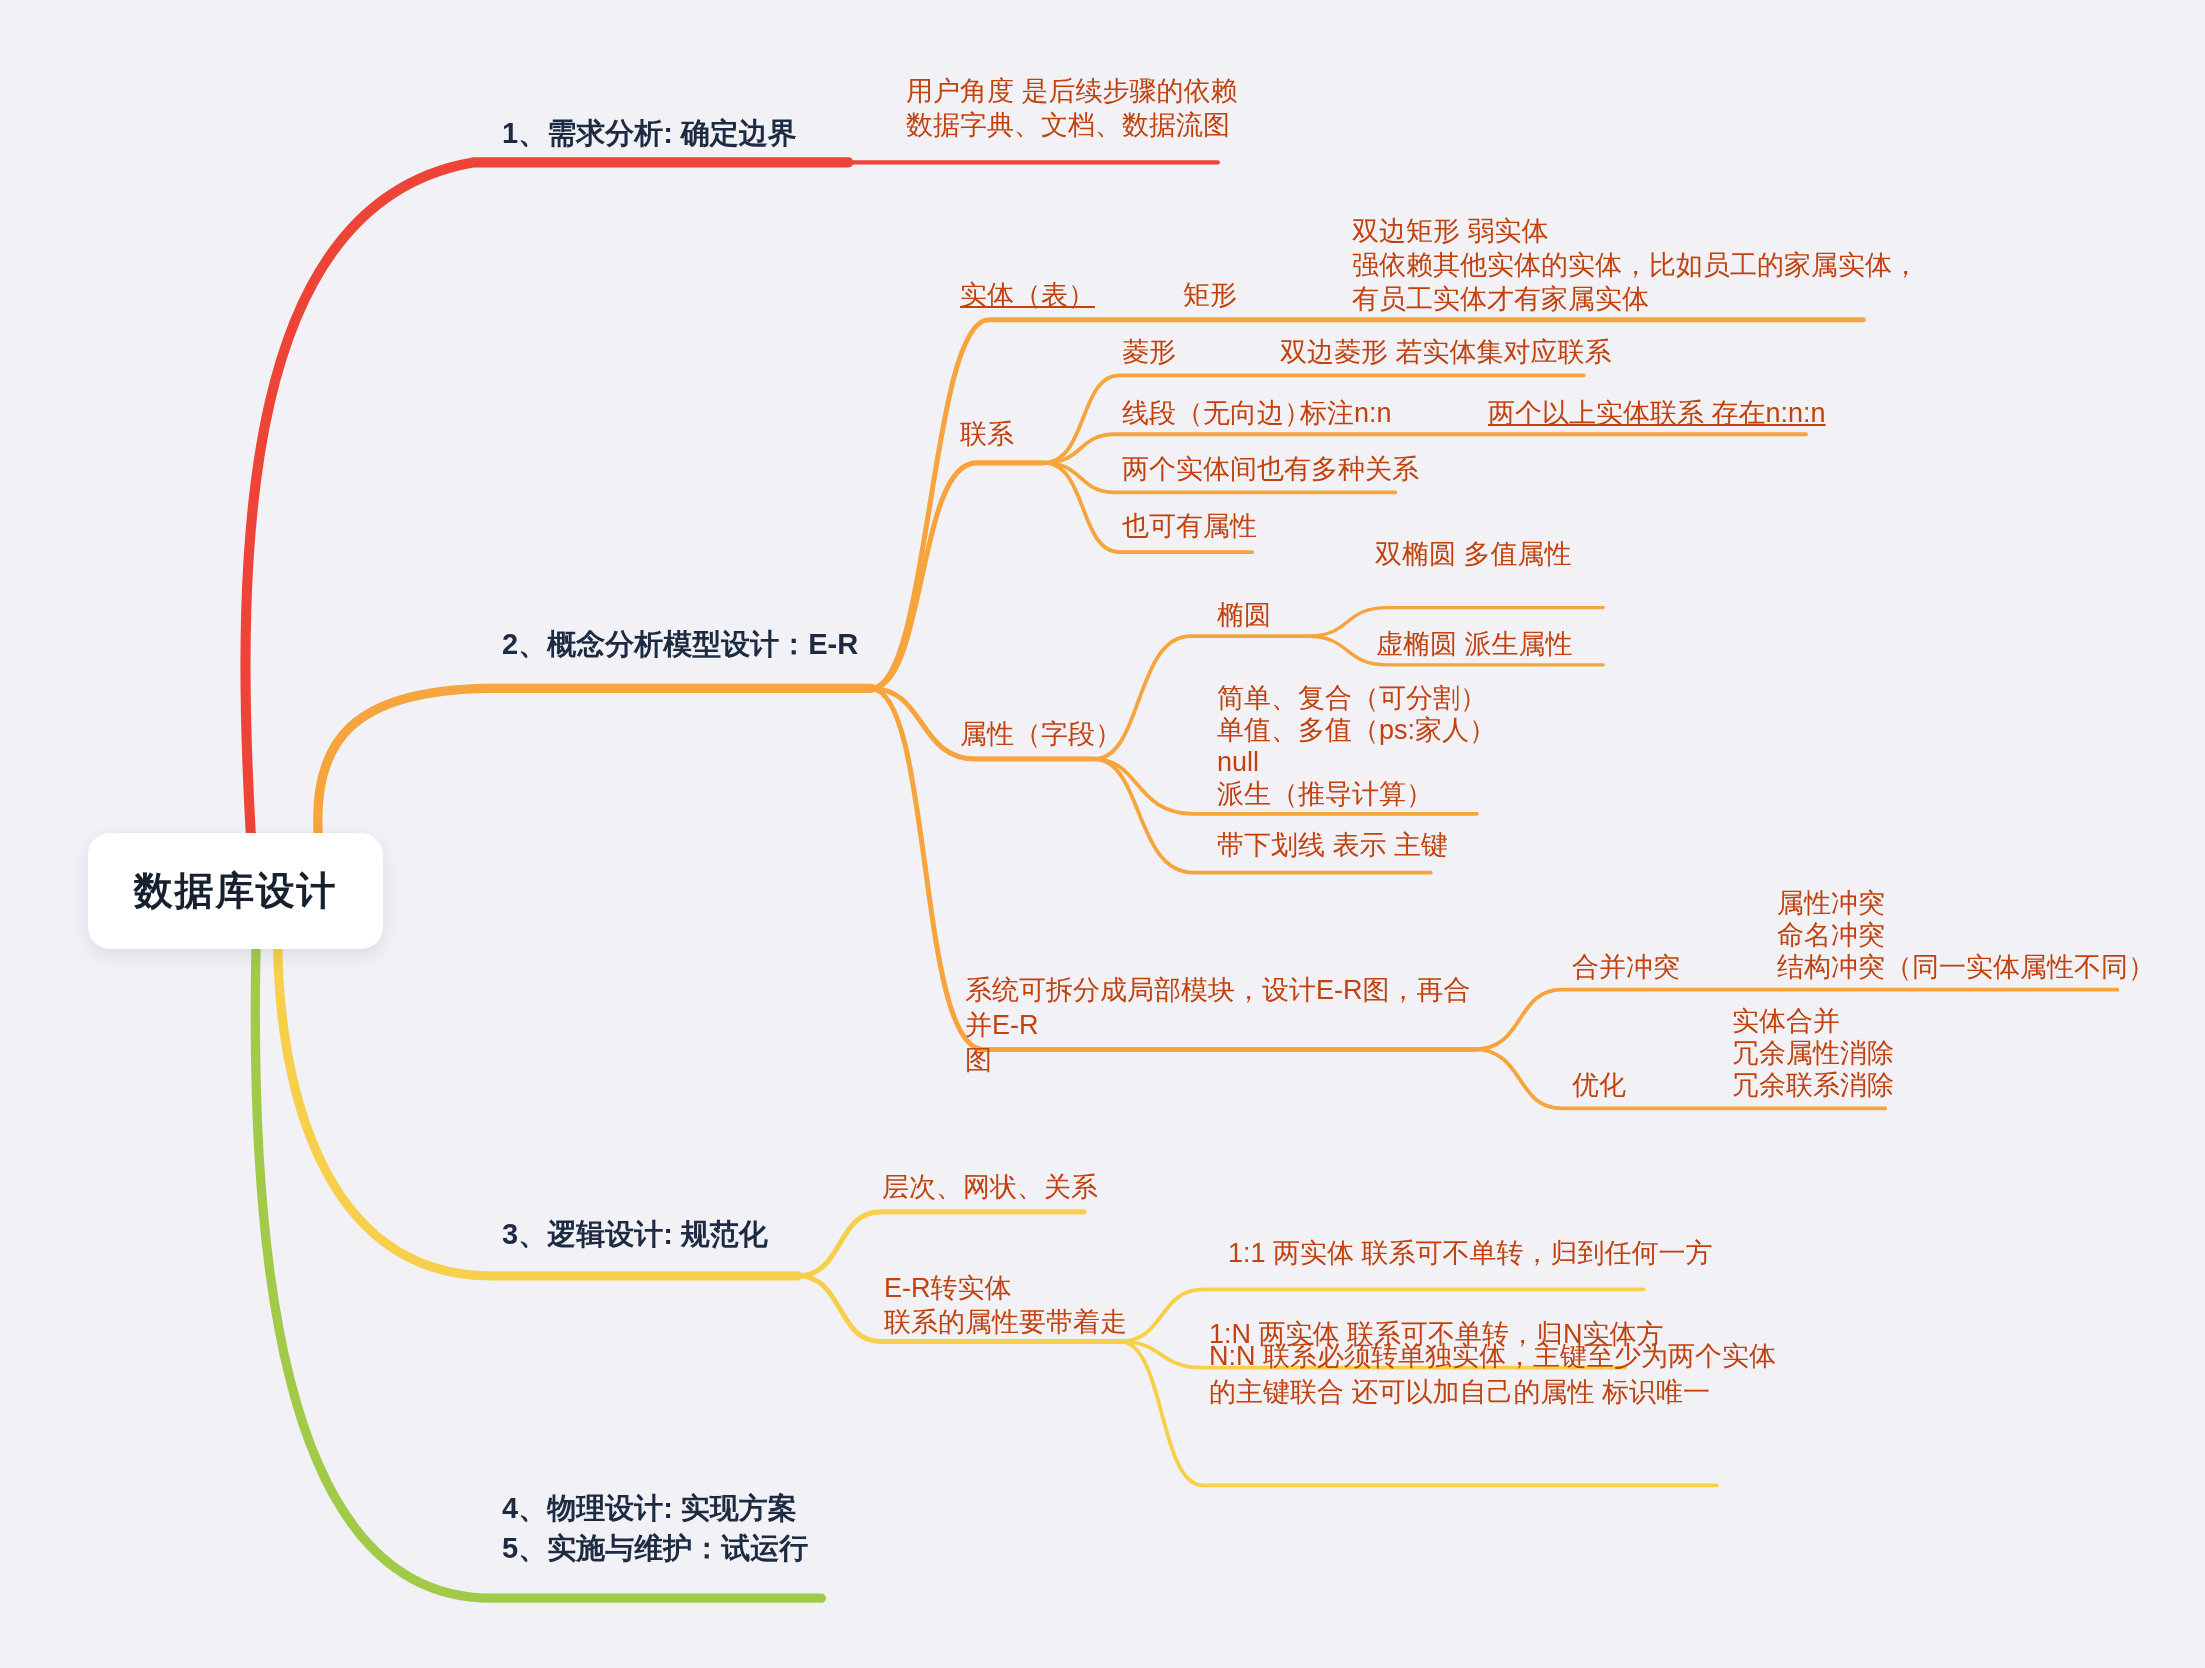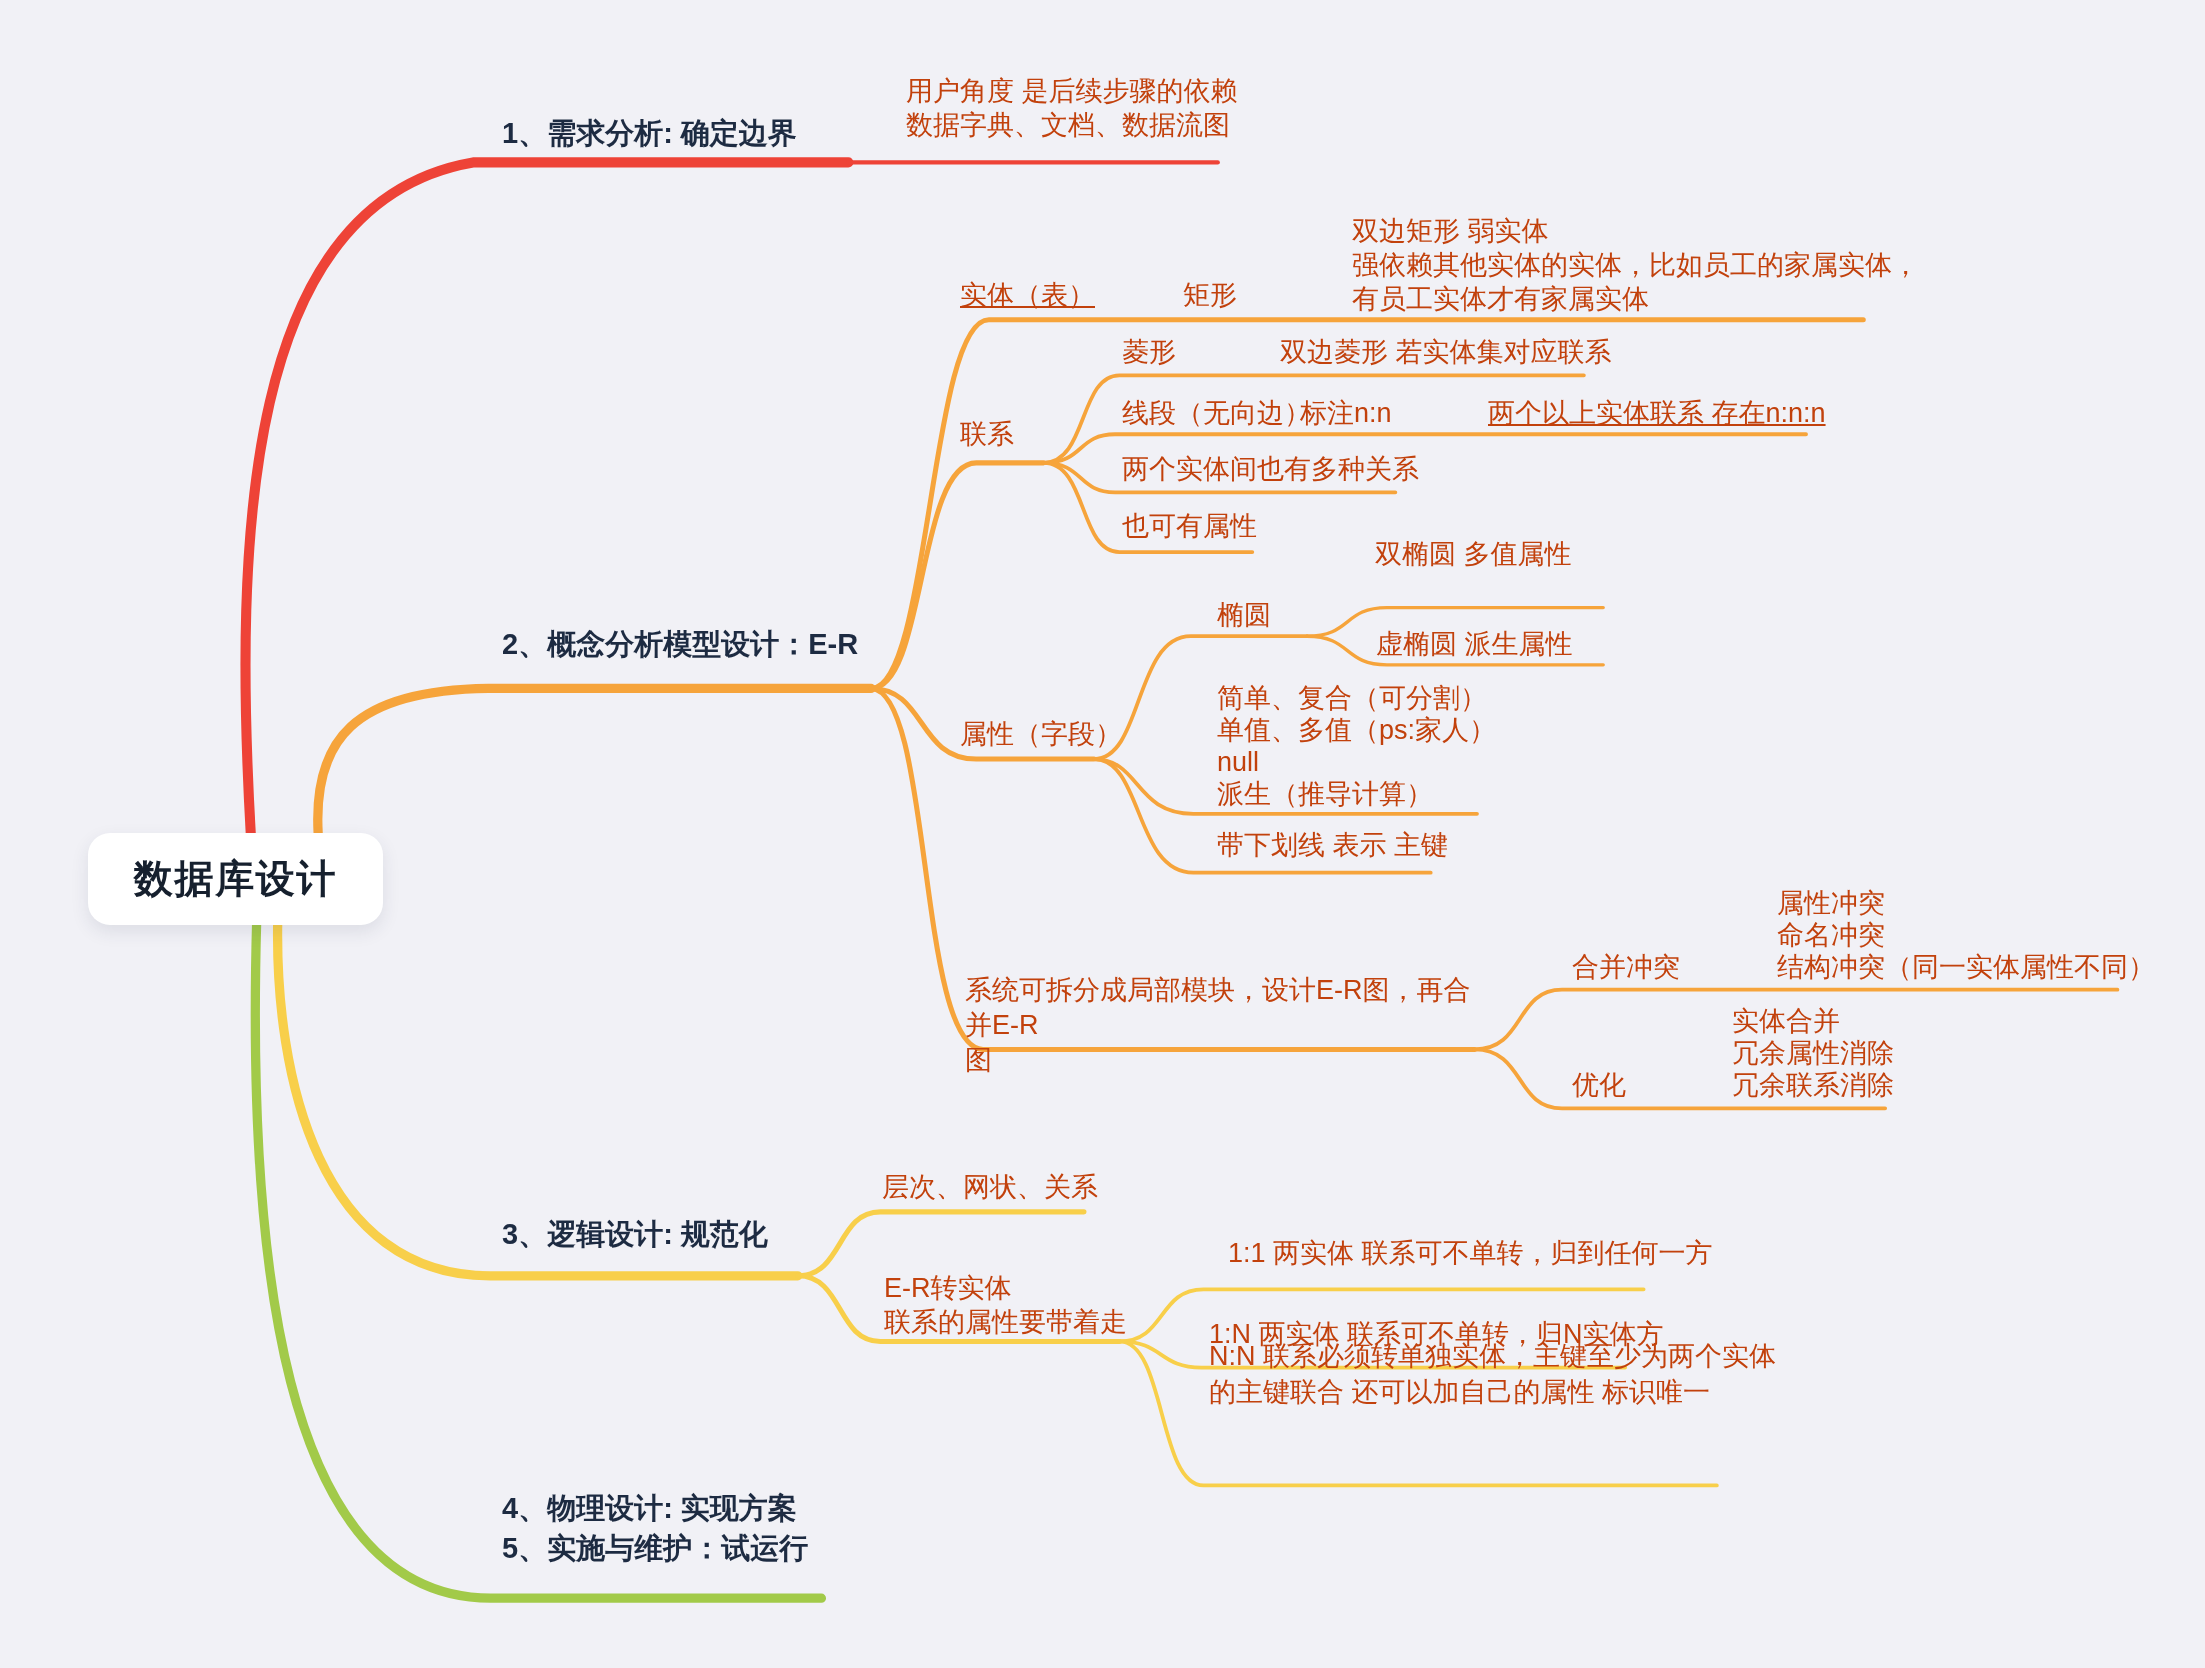--- a/index.html
+++ b/index.html
@@ -16,21 +16,21 @@
     font-size:27px;line-height:34px;color:#c2410c;
   }
   .lh38{line-height:32px;}
   .lh42{line-height:35px;}
   .lh43{line-height:36px;}
   .branch-label{
     font-size:29px;font-weight:bold;line-height:39px;color:#1d2b42;
   }
   .root-box{
     position:absolute;z-index:2;
-    left:88px;top:833px;width:295px;height:92px;
+    left:88px;top:833px;width:295px;height:116px;
     background:#ffffff;border-radius:22px;
     box-shadow:0 6.7px 18.5px rgba(40,50,80,0.10);
     display:flex;align-items:center;justify-content:center;
   }
   .root-label{
     font-size:39px;font-weight:bold;color:#16202e;letter-spacing:1.7px;
   }
 </style>
 </head>
 <body>

